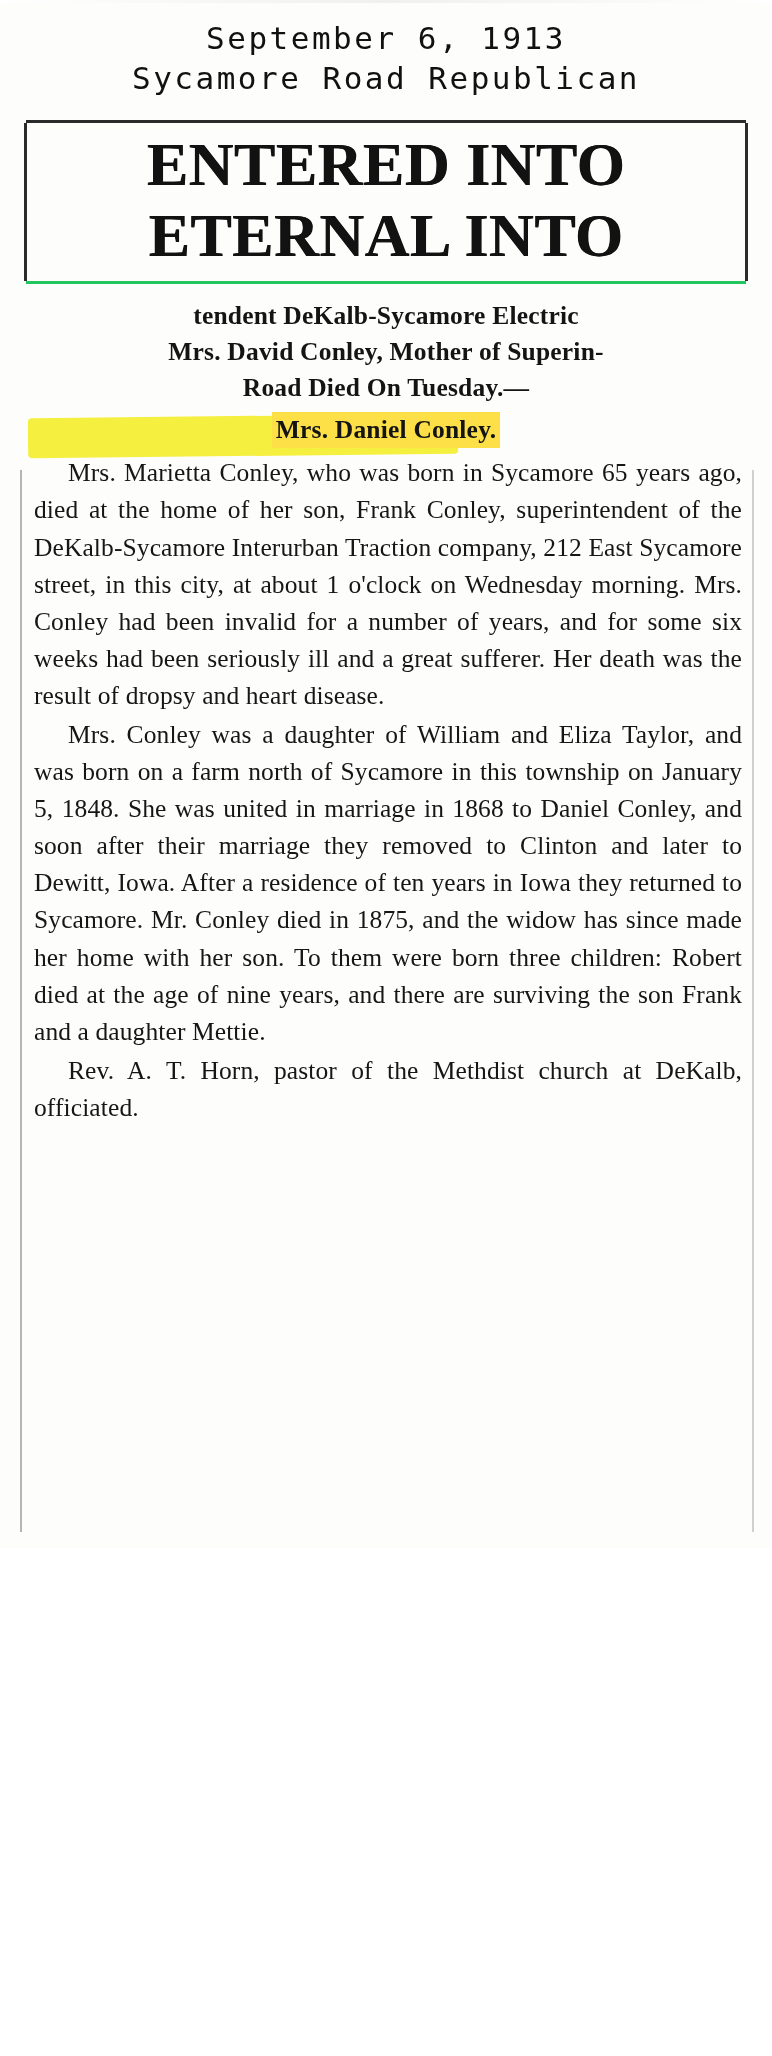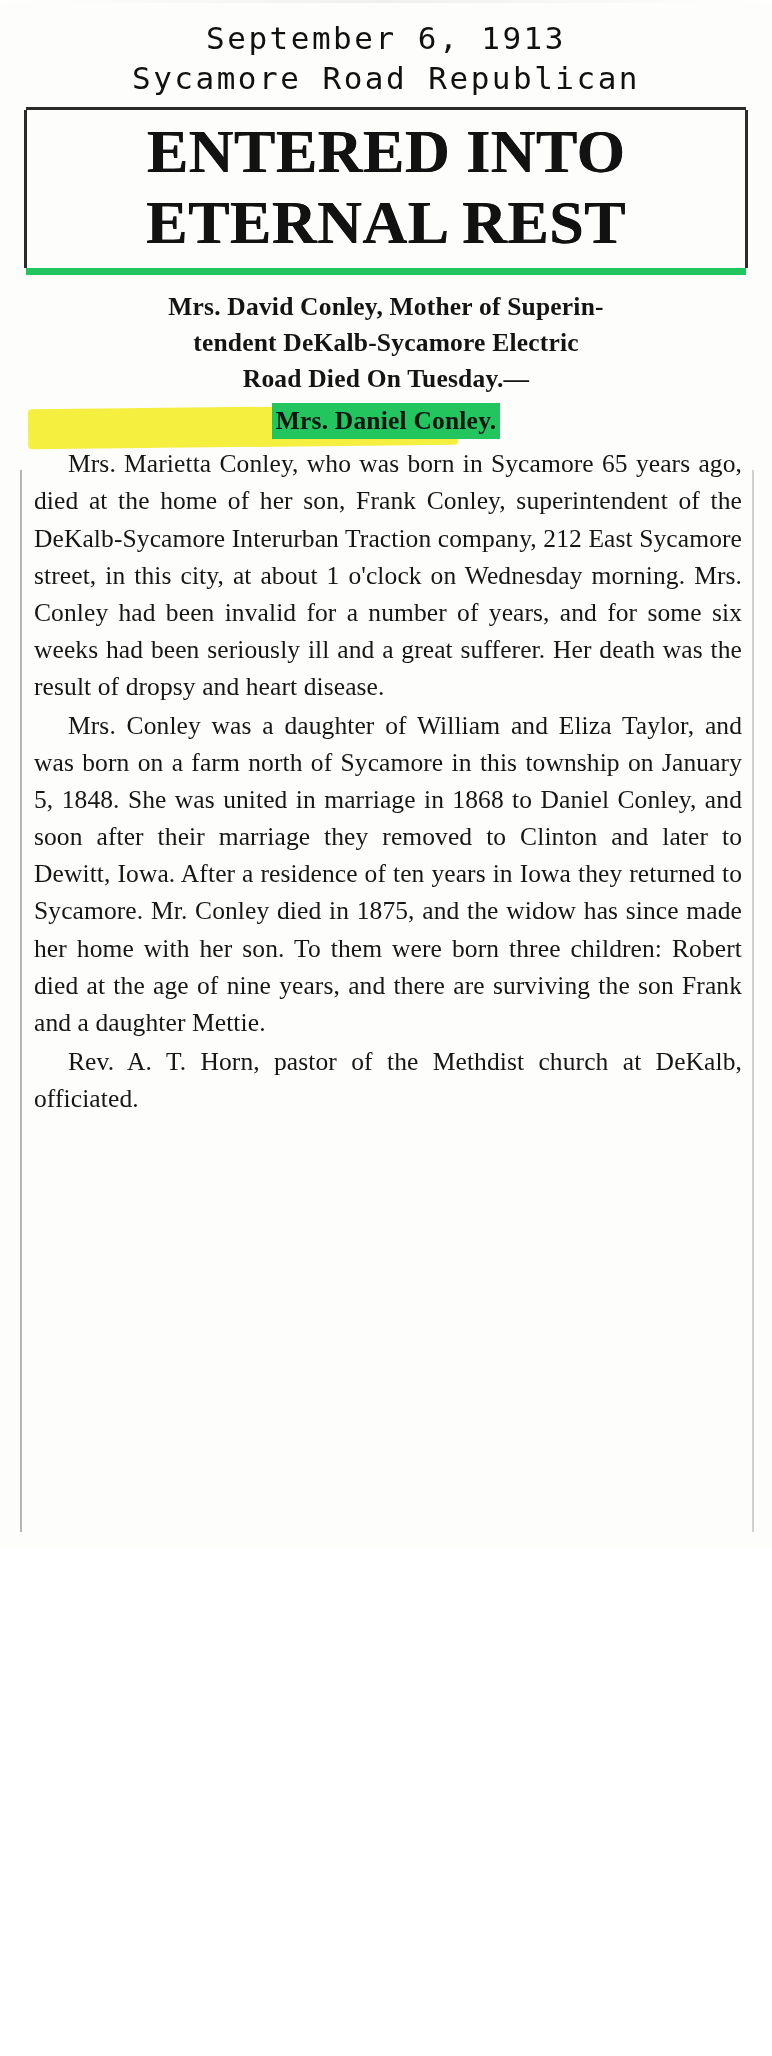--- a/index.html
+++ b/index.html
@@ -32,23 +32,23 @@
     font-family: "DejaVu Sans Mono", monospace;
     font-size: 31px;
     letter-spacing: 2.5px;
     color: #111;
     line-height: 1.30;
     white-space: nowrap;
   }
 
   
   .headline-block {
-    margin: 4px 26px 0 26px;
+    margin: 17px 26px 0 26px;
     border-top: 3px solid #2b2b2b;
-    border-bottom: 7px solid #22c55e;
+    border-bottom: 3px solid #22c55e;
     padding: 6px 0 10px 0;
     position: relative;
   }
   .headline-block .rule-left,
   .headline-block .rule-right {
     position: absolute;
     top: 0;
     bottom: 0;
     width: 3px;
     background: #2b2b2b;
@@ -79,21 +79,21 @@
     letter-spacing: 0.2px;
     color: #141414;
   }
   .subhead .dash-line { white-space: nowrap; }
 
   .highlight-name {
     display: inline-block;
     margin-top: 6px;
     font-weight: bold;
     font-size: 25.5px;
-    background: #22c55e;
+    background: #fde047;
     padding: 0 4px;
     position: relative;
     z-index: 2;
   }
 
   
   .body-copy {
     margin: 6px 30px 0 34px;
     position: relative;
   }
@@ -161,26 +161,26 @@
 
   <div class="masthead">
     <div class="line">September 6, 1913</div>
     <div class="line">Sycamore Road Republican</div>
   </div>
 
   <div class="headline-block">
     <div class="rule-left"></div>
     <div class="rule-right"></div>
     <div class="headline l1">ENTERED INTO</div>
-    <div class="headline l2">ETERNAL REST</div>
+    <div class="headline l2">ETERNAL INTO</div>
   </div>
 
   <div class="subhead">
+    <div>tendent DeKalb-Sycamore Electric</div>
     <div>Mrs. David Conley, Mother of Superin-</div>
-    <div>tendent DeKalb-Sycamore Electric</div>
     <div class="dash-line">Road Died On Tuesday.—</div>
     <div><span class="highlight-name">Mrs. Daniel Conley.</span></div>
   </div>
 
   <div class="body-copy">
     <div class="highlighter-swipe"></div>
     <p class="first-par">Mrs. Marietta Conley, who was born in Sycamore 65 years ago, died at the home of her son, Frank Conley, superintendent of the DeKalb-Sycamore Interurban Traction company, 212 East Sycamore street, in this city, at about 1 o'clock on Wednesday morning. Mrs. Conley had been invalid for a number of years, and for some six weeks had been seriously ill and a great sufferer. Her death was the result of dropsy and heart disease.</p>
     <p>Mrs. Conley was a daughter of William and Eliza Taylor, and was born on a farm north of Sycamore in this township on January 5, 1848. She was united in marriage in 1868 to Daniel Conley, and soon after their marriage they removed to Clinton and later to Dewitt, Iowa. After a residence of ten years in Iowa they returned to Sycamore. Mr. Conley died in 1875, and the widow has since made her home with her son. To them were born three children: Robert died at the age of nine years, and there are surviving the son Frank and a daughter Mettie.</p>
     <p>Rev. A. T. Horn, pastor of the Methdist church at DeKalb, officiated.</p>
   </div>

